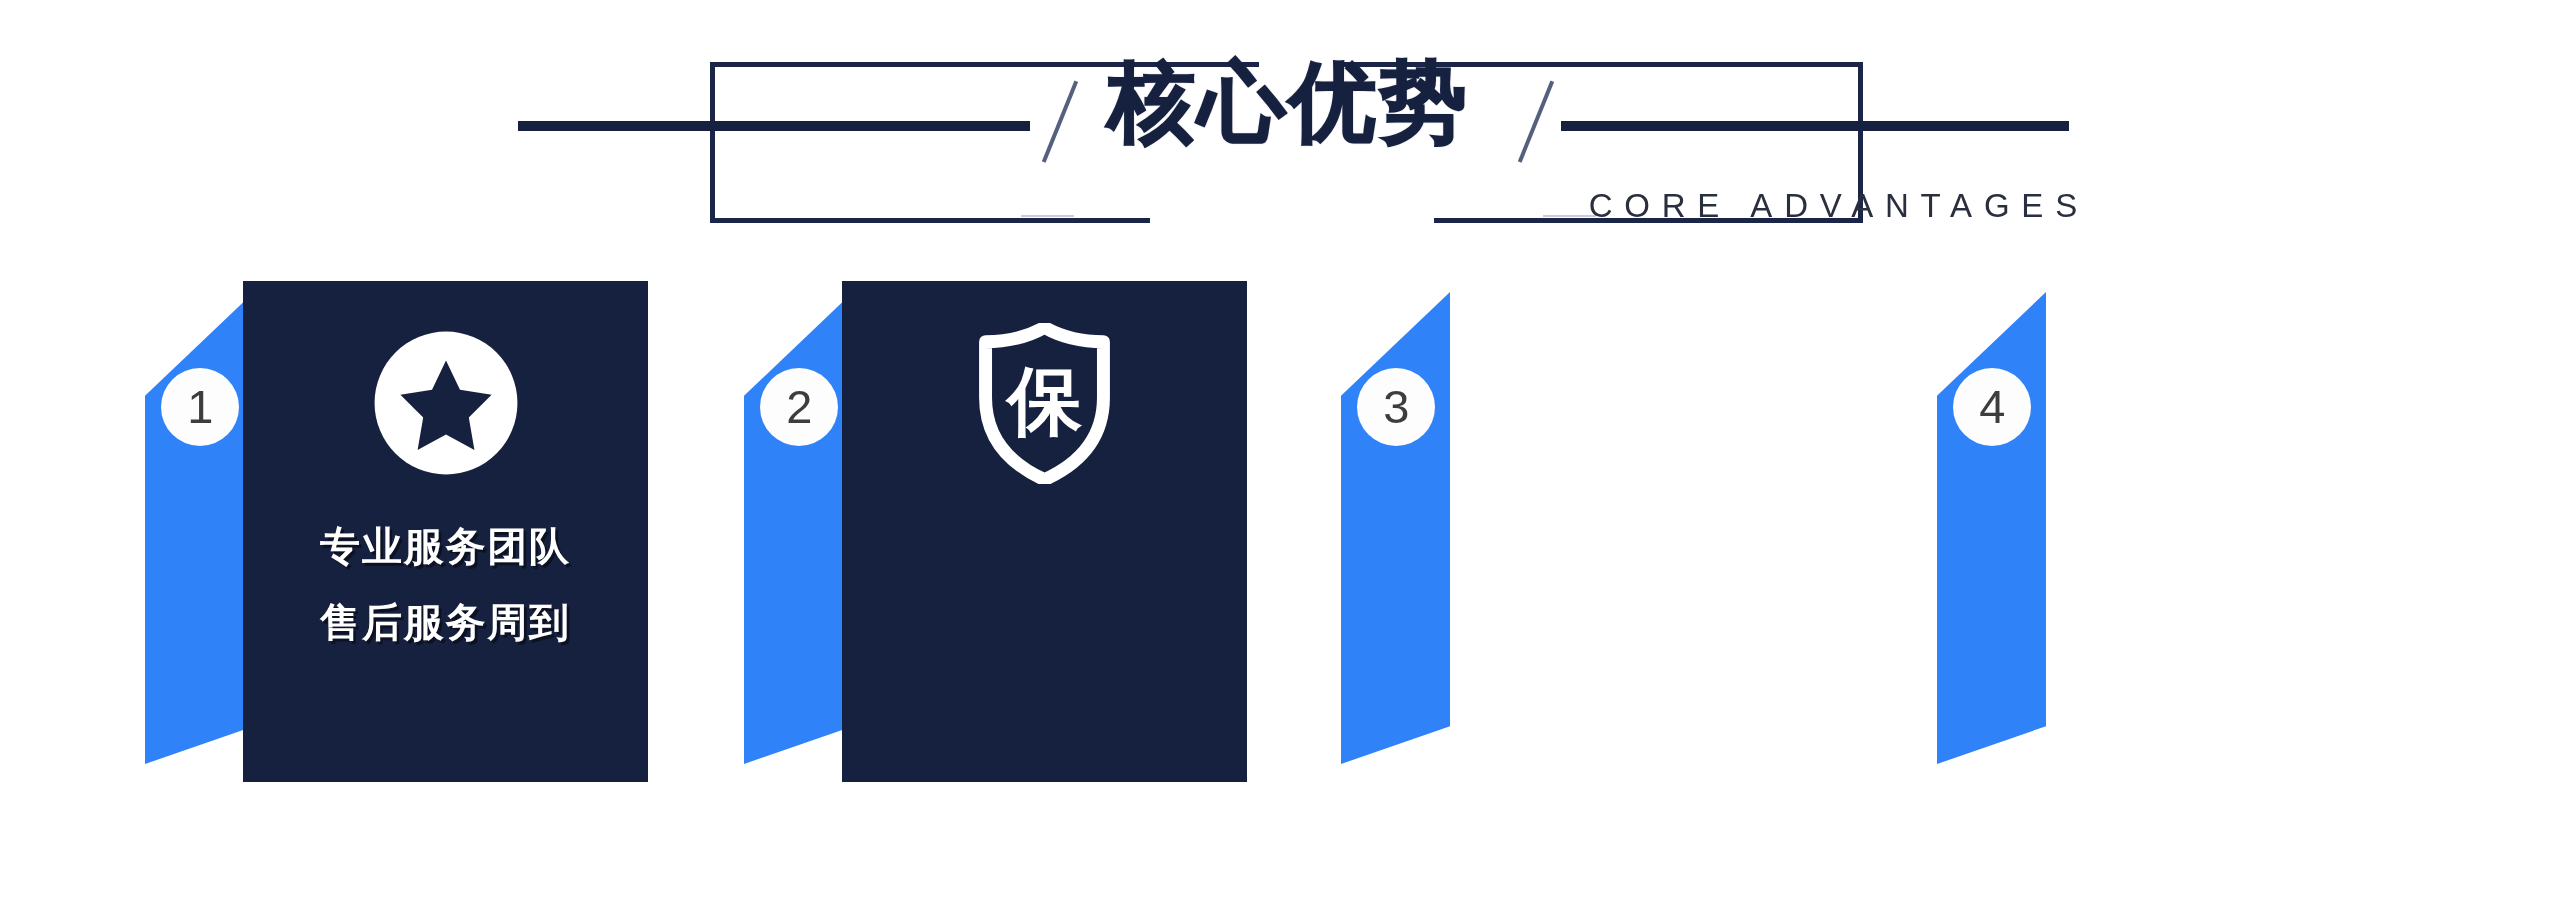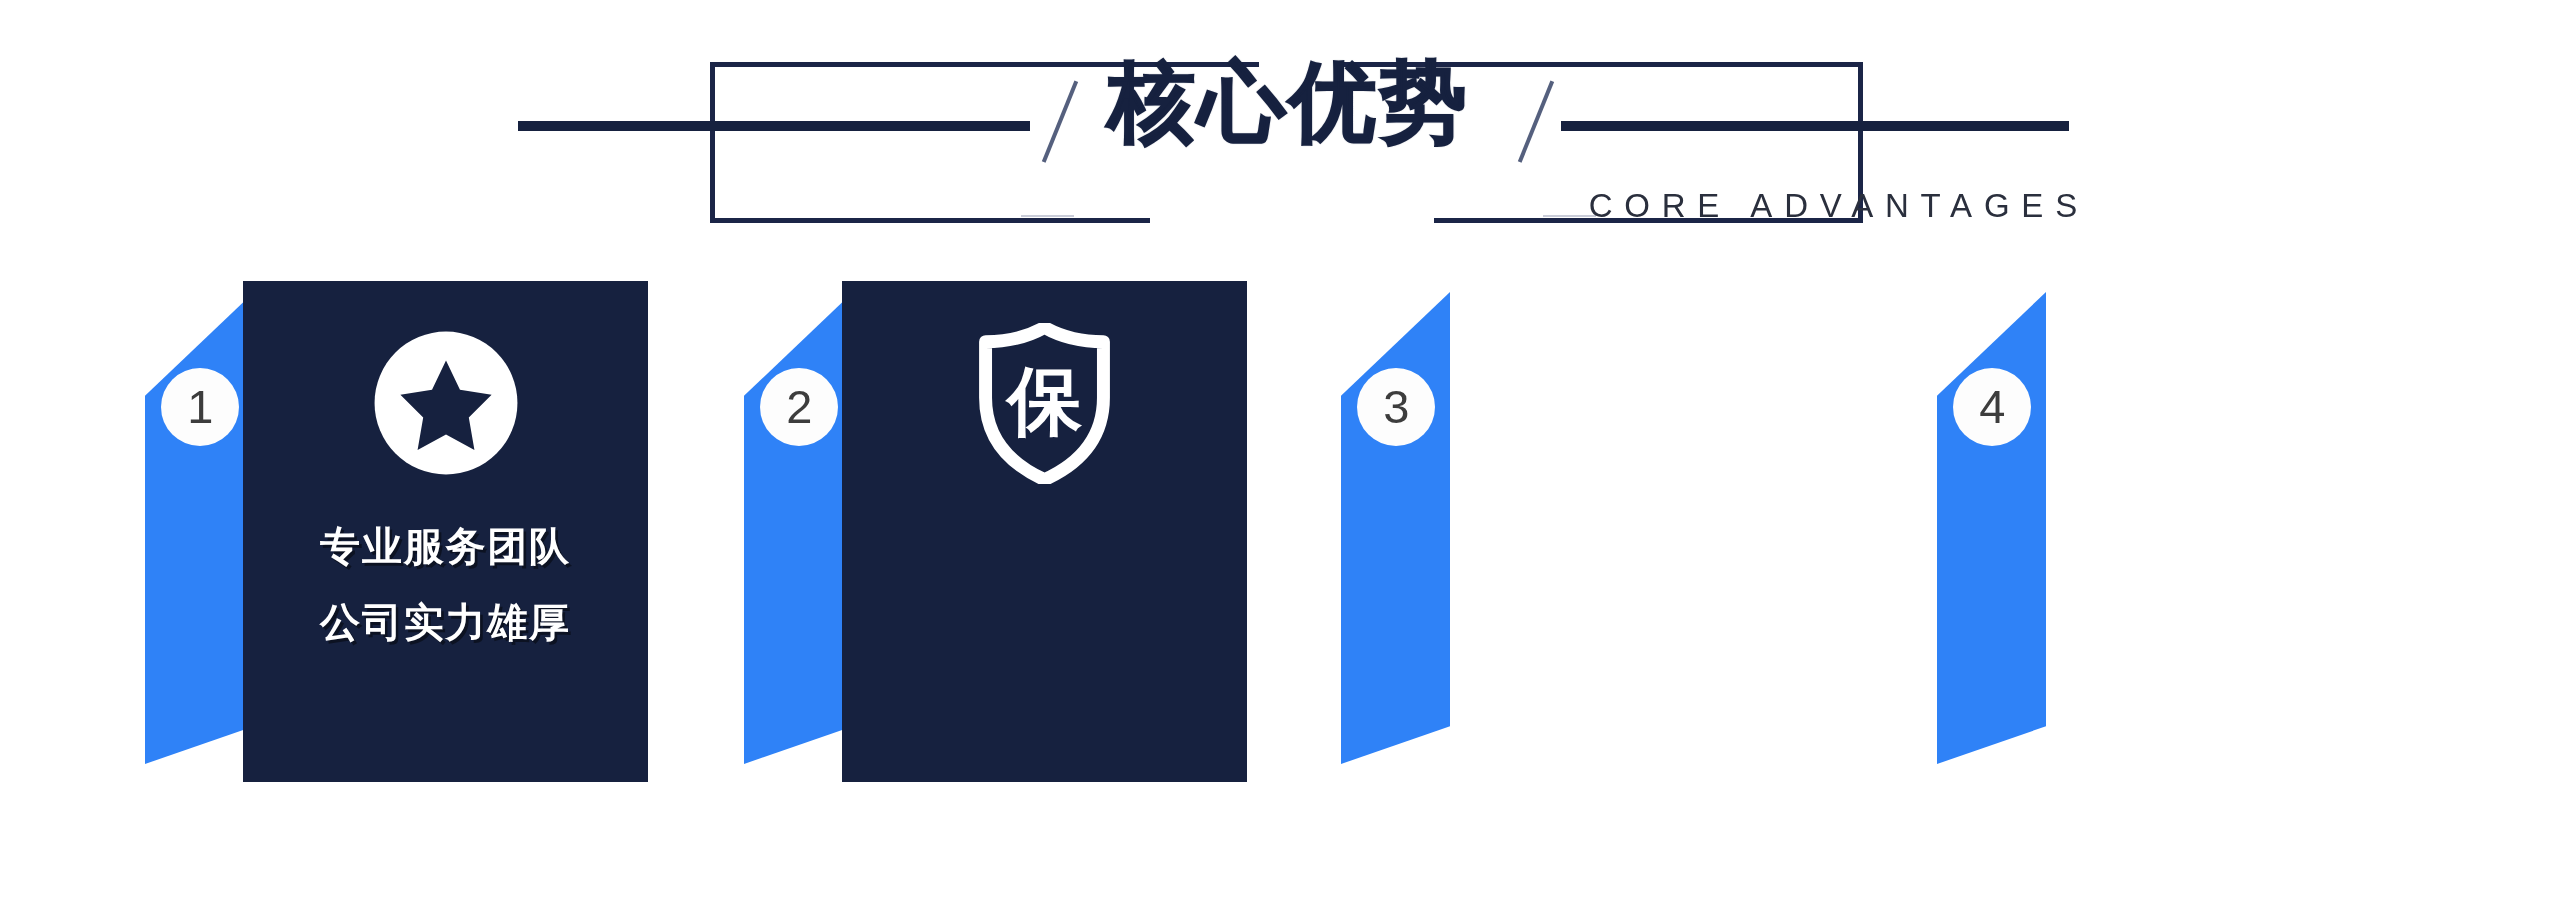--- a/index.html
+++ b/index.html
@@ -219,21 +219,21 @@
     <div class="card-badge">1</div>
     <div class="card-body">
       <div class="card-icon">
         <svg width="152" height="152" viewBox="0 0 100 100">
           <circle cx="50" cy="50" r="47" fill="#ffffff"></circle>
           <path d="M50 22 L59.2 41.3 L80 44.5 L65 59.6 L68.7 81 L50 70.8 L31.3 81 L35 59.6 L20 44.5 L40.8 41.3 Z" fill="#16213f"></path>
         </svg>
       </div>
       <div class="card-text">
         <span class="card-line">专业服务团队</span>
-        <span class="card-line">公司实力雄厚</span>
+        <span class="card-line">售后服务周到</span>
       </div>
     </div>
   </div>
 
   <div class="card" style="left:744px">
     <div class="card-tab"></div>
     <div class="card-badge">2</div>
     <div class="card-body">
       <div class="card-icon">
         <svg width="145" height="161" viewBox="0 0 100 112">

